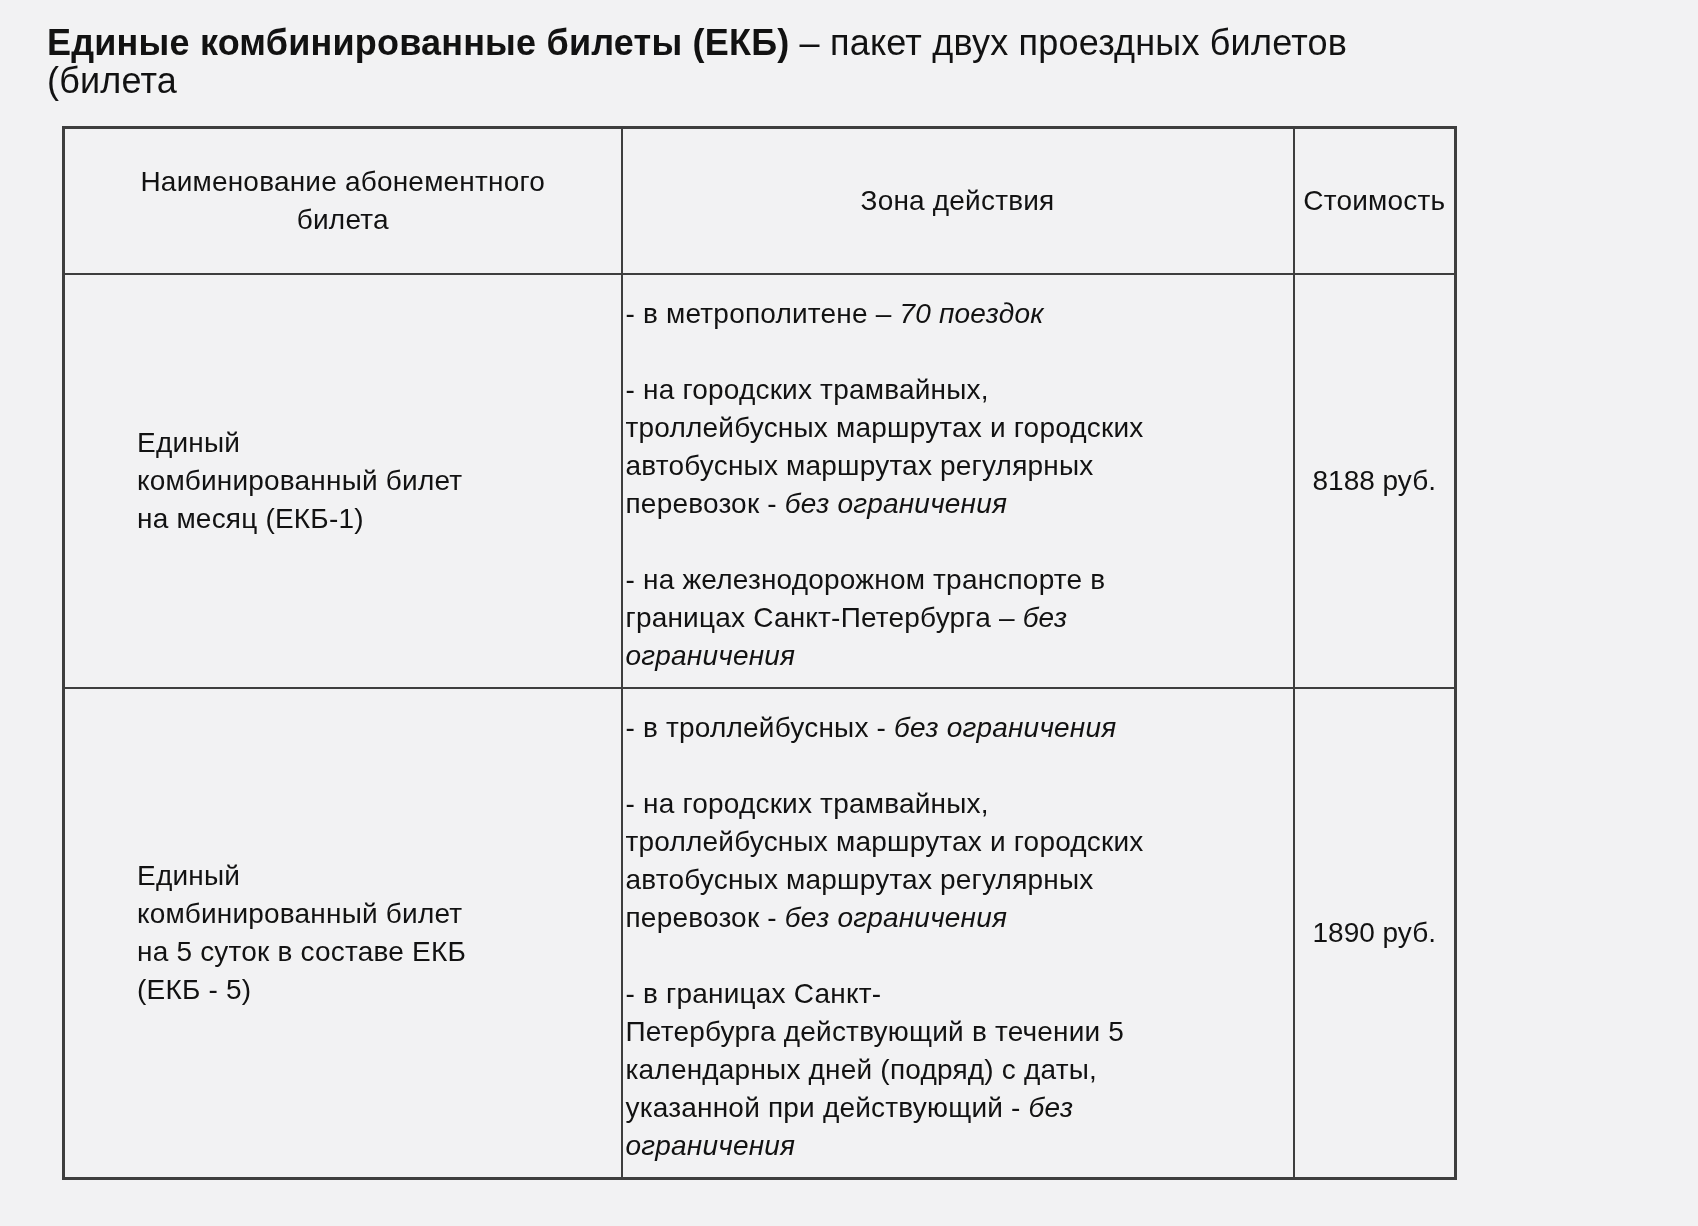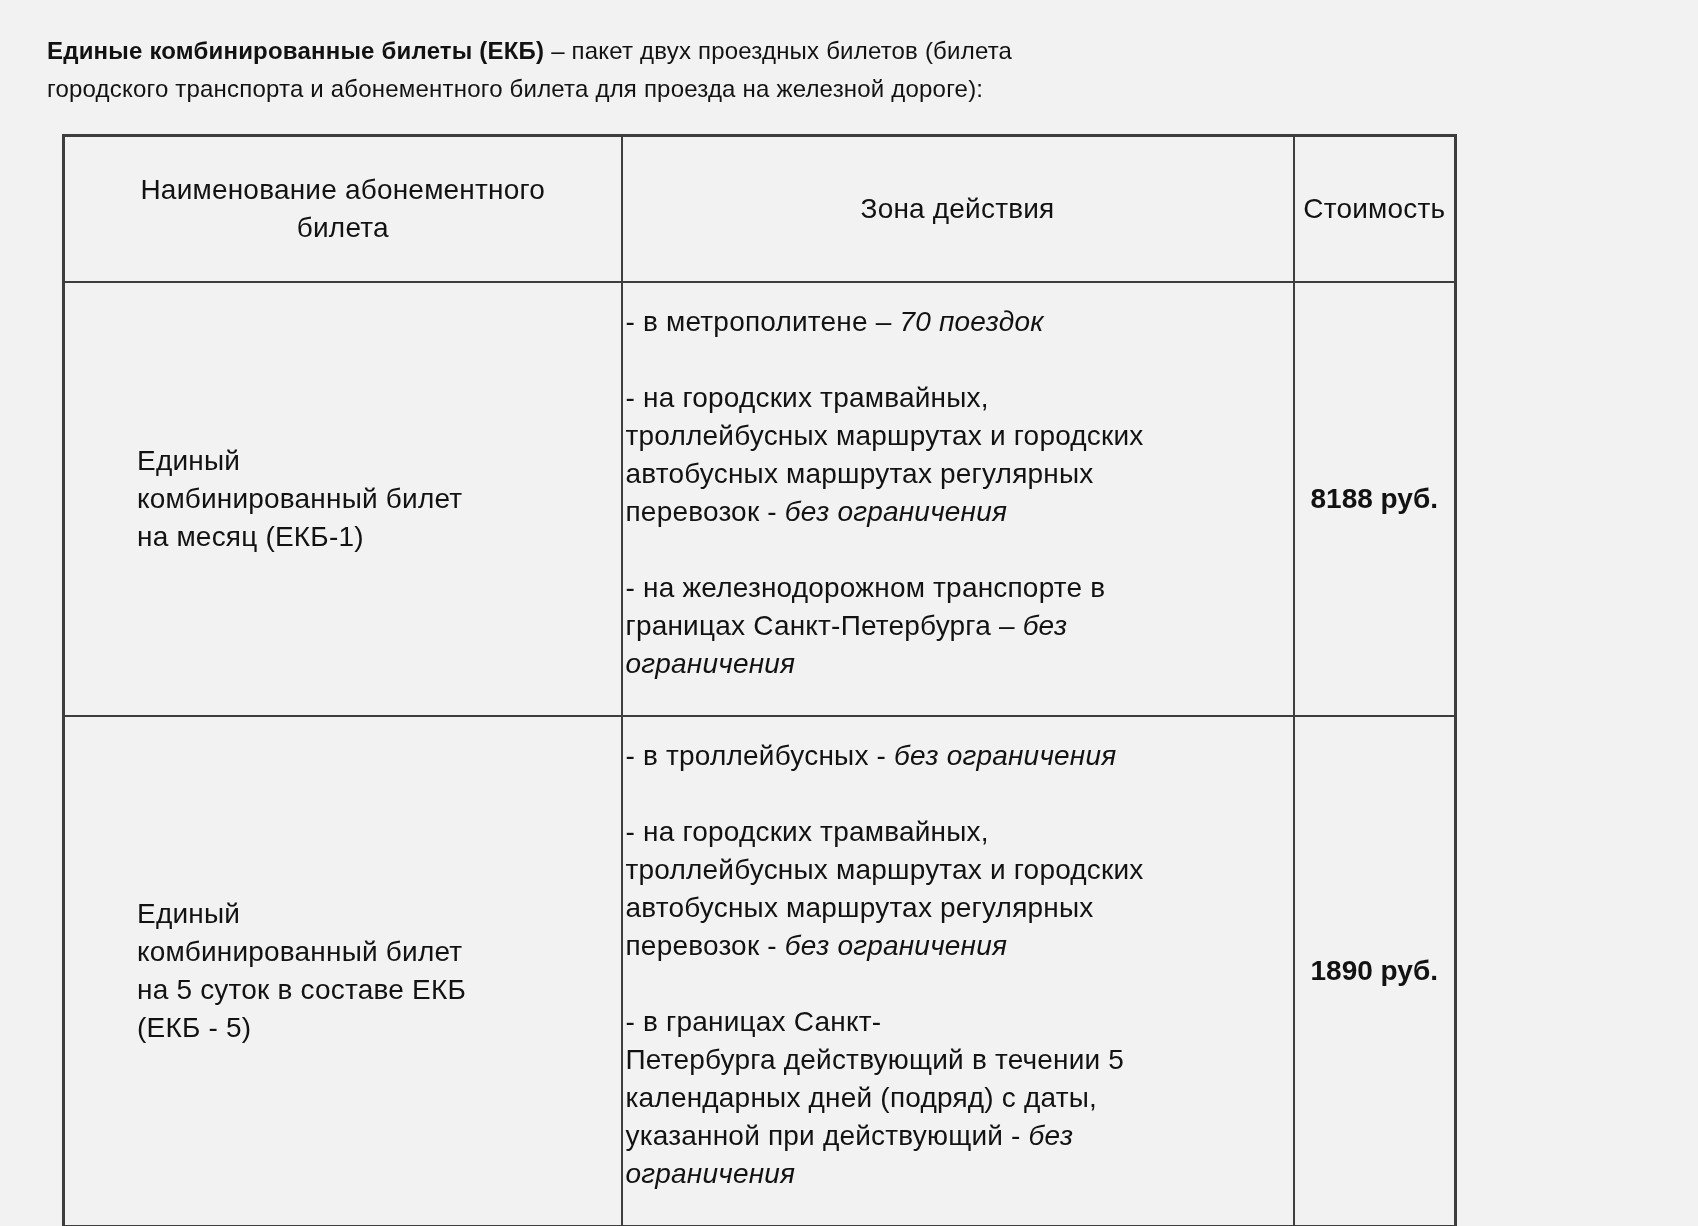--- a/index.html
+++ b/index.html
@@ -15,23 +15,23 @@
     font-family: "Liberation Sans", "DejaVu Sans", sans-serif;
   }
   .page{
     width: 1698px;
     min-height: 1226px;
     box-sizing: border-box;
     padding: 20px 0 0 47px;
     background: var(--bg);
   }
   .intro{
-    font-size: 24px;
+    font-size: 36px;
     line-height: 38px;
-    margin: 12px 0 26px 0;
+    margin: 4px 0 26px 0;
     max-width: 1320px;
     letter-spacing: 0.2px;
   }
   .intro strong{ font-weight: bold; }
 
   table.tickets{
     border-collapse: collapse;
     table-layout: fixed;
     width: 1392px;
     margin-left: 15px;
@@ -57,41 +57,40 @@
     letter-spacing: 0.2px;
   }
   th.h-price{ padding: 0 2px; }
 
   td.name{
     font-weight: normal;
     padding: 20px 110px 20px 72px;
     letter-spacing: 0.2px;
   }
   td.zone{
-    padding: 20px 5px 32px 3px;
+    padding: 20px 5px 12px 3px;
     letter-spacing: 0.2px;
     border-radius: 26px;
   }
   td.zone p{
     margin: 0 0 38px 0;
   }
   td.zone p:last-child{ margin-bottom: 0; }
   td.price{
     text-align: center;
     padding: 0 2px;
-    font-weight: bold;
   }
   em{ font-style: italic; }
 </style>
 </head>
 <body>
 
 <div class="page">
 
-  <p class="intro"><strong>Единые комбинированные билеты (ЕКБ)</strong><span> – пакет двух проездных билетов (билета</span><br><span>городского транспорта и абонементного билета для проезда на железной дороге):</span></p>
+  <p class="intro"><strong>Единые комбинированные билеты (ЕКБ)</strong><span> – пакет двух проездных билетов (билета</span><br></p>
 
   <table class="tickets">
     <colgroup>
       <col class="c-name">
       <col class="c-zone">
       <col class="c-price">
     </colgroup>
     <thead>
       <tr>
         <th class="h-name">Наименование абонементного билета</th>

